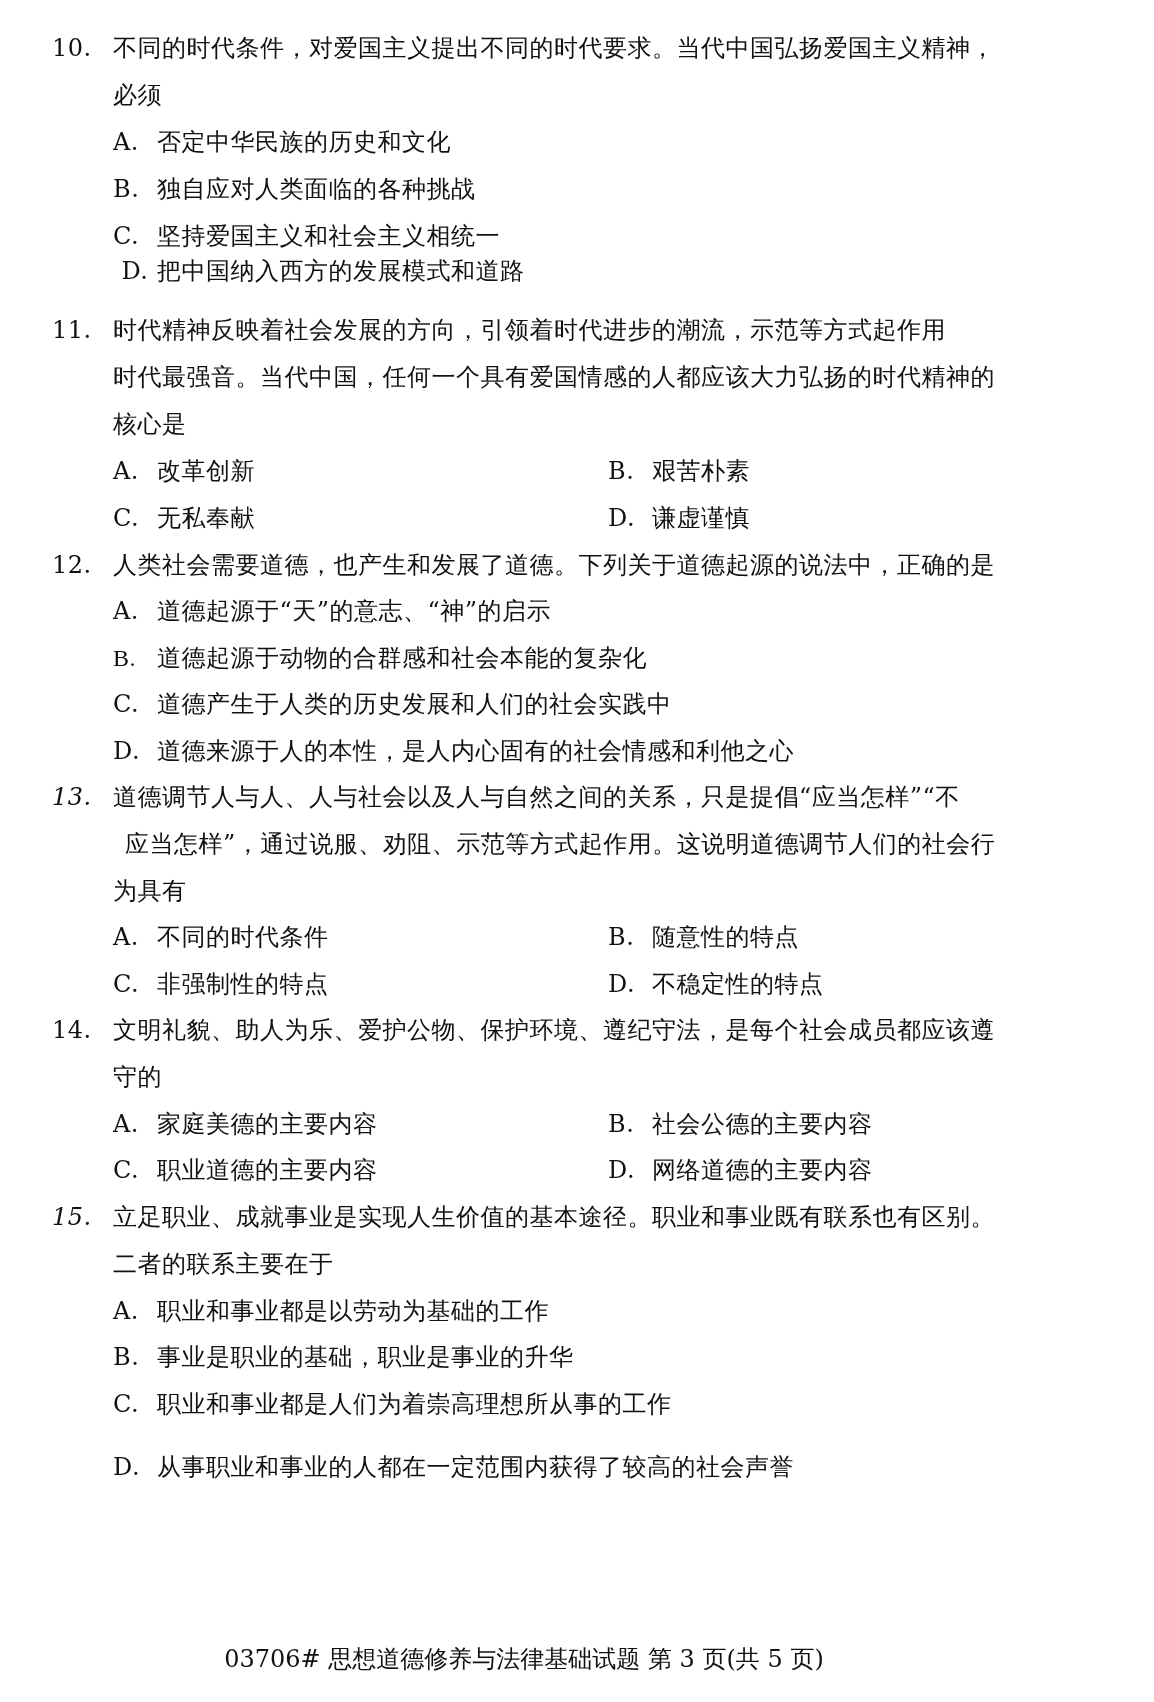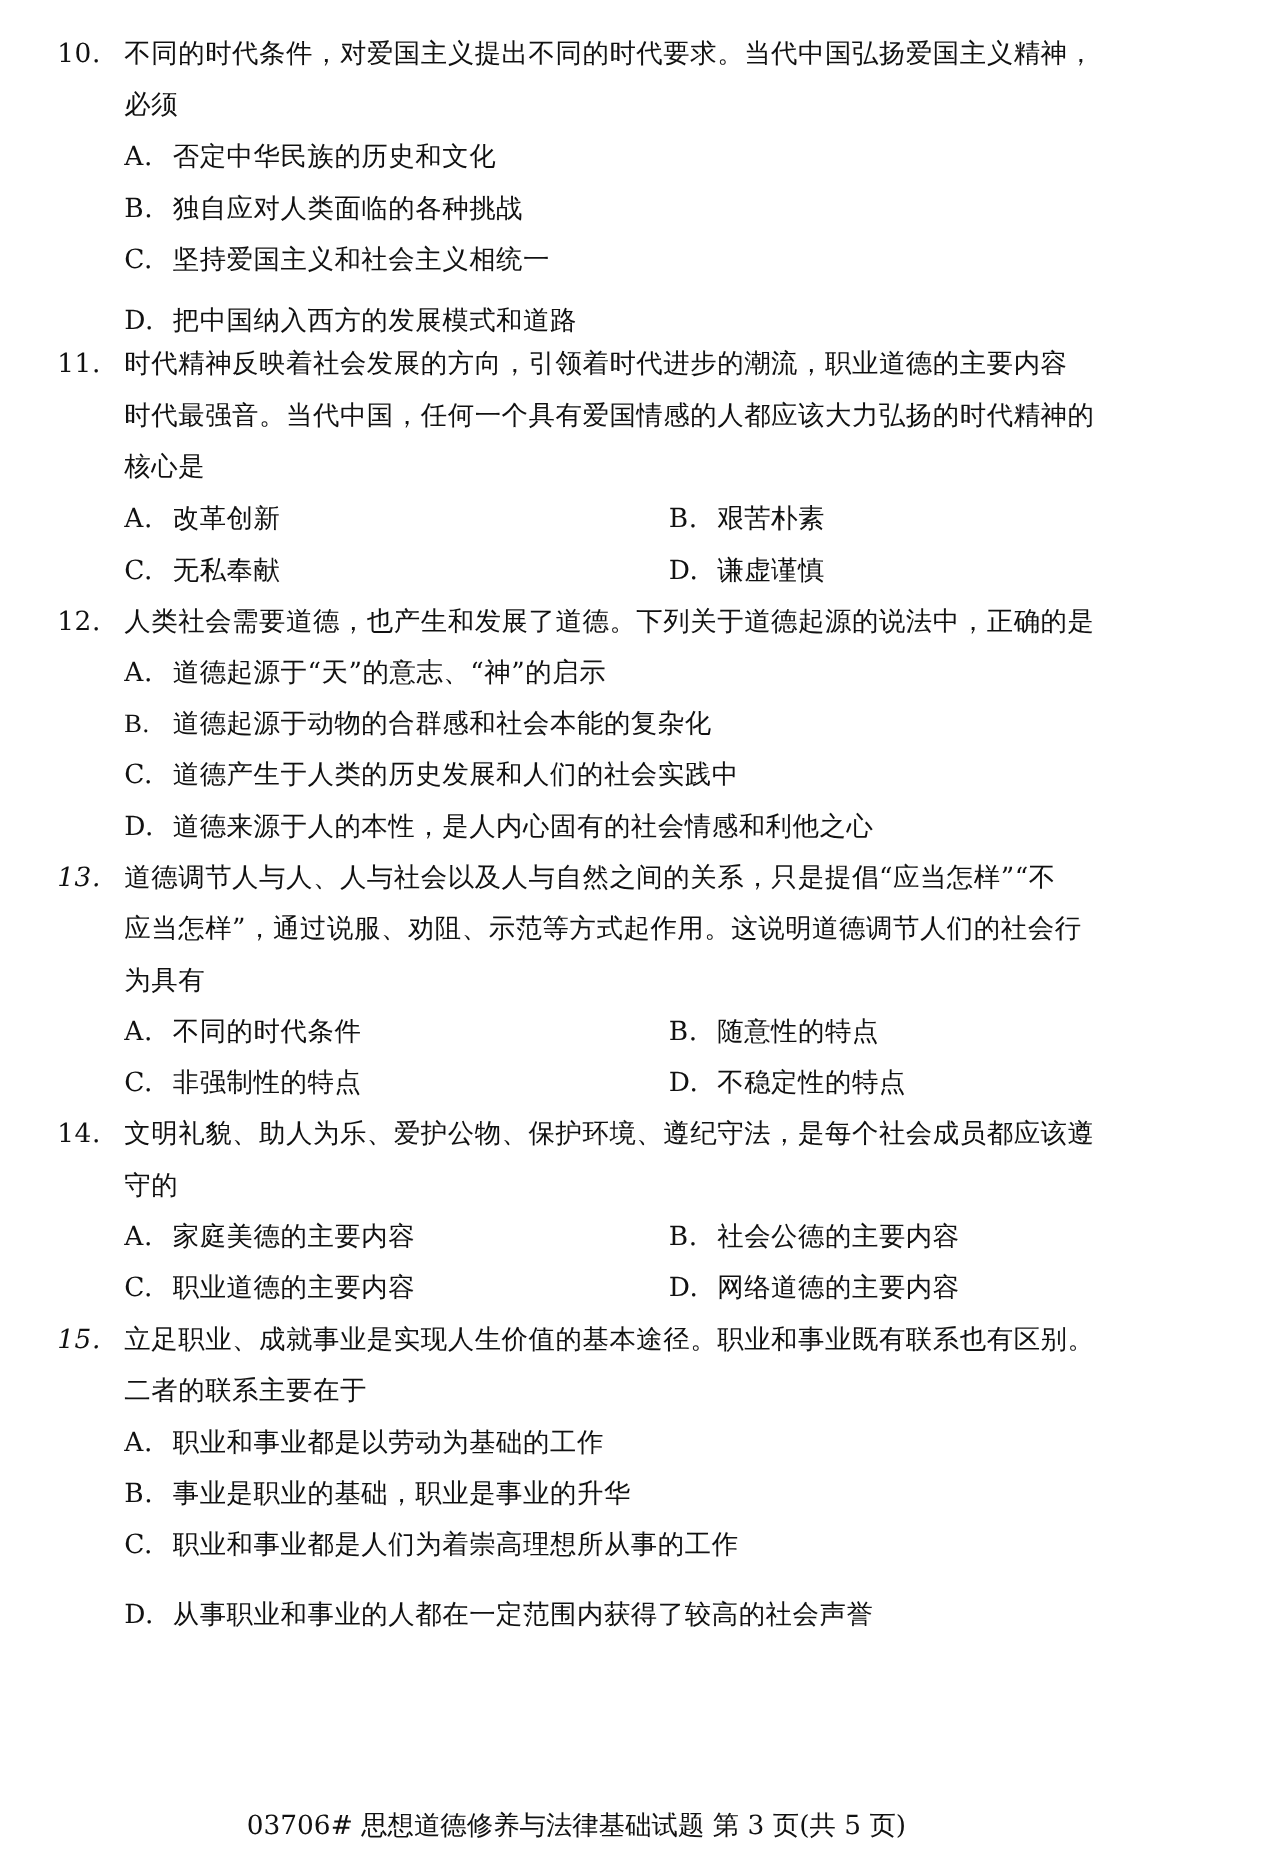--- a/index.html
+++ b/index.html
@@ -28,47 +28,47 @@
 
 <div class="page">
 
   <div>
     <span class="line qnum" style="top:33px;">10.</span>
     <span class="line stem" style="top:33px;">不同的时代条件，对爱国主义提出不同的时代要求。当代中国弘扬爱国主义精神，</span>
     <span class="line stem" style="top:80px;">必须</span>
     <div class="line opt" style="top:127px;"><span class="letter">A.</span><span>否定中华民族的历史和文化</span></div>
     <div class="line opt" style="top:174px;"><span class="letter">B.</span><span>独自应对人类面临的各种挑战</span></div>
     <div class="line opt" style="top:221px;"><span class="letter">C.</span><span>坚持爱国主义和社会主义相统一</span></div>
-    <div class="line opt" style="top:276px;"><span class="letter">D.</span><span>把中国纳入西方的发展模式和道路</span></div>
+    <div class="line opt" style="top:256px;text-align:center;"><span class="letter">D.</span><span>把中国纳入西方的发展模式和道路</span></div>
   </div>
 
   <div>
     <span class="line qnum" style="top:315px;">11.</span>
-    <span class="line stem" style="top:315px;">时代精神反映着社会发展的方向，引领着时代进步的潮流，职业道德的主要内容</span>
+    <span class="line stem" style="top:315px;">时代精神反映着社会发展的方向，引领着时代进步的潮流，示范等方式起作用</span>
     <span class="line stem" style="top:362px;">时代最强音。当代中国，任何一个具有爱国情感的人都应该大力弘扬的时代精神的</span>
     <span class="line stem" style="top:409px;">核心是</span>
     <div class="line opt" style="top:456px;"><span class="letter">A.</span><span>改革创新</span></div>
     <div class="line opt-right" style="top:456px;"><span class="letter">B.</span><span>艰苦朴素</span></div>
     <div class="line opt" style="top:503px;"><span class="letter">C.</span><span>无私奉献</span></div>
     <div class="line opt-right" style="top:503px;"><span class="letter">D.</span><span>谦虚谨慎</span></div>
   </div>
 
   <div>
     <span class="line qnum" style="top:550px;">12.</span>
     <span class="line stem" style="top:550px;">人类社会需要道德，也产生和发展了道德。下列关于道德起源的说法中，正确的是</span>
     <div class="line opt" style="top:596px;"><span class="letter">A.</span><span>道德起源于“天”的意志、“神”的启示</span></div>
     <div class="line opt" style="top:643px;font-family:Liberation Serif, serif;"><span class="letter">B.</span><span>道德起源于动物的合群感和社会本能的复杂化</span></div>
     <div class="line opt" style="top:689px;"><span class="letter">C.</span><span>道德产生于人类的历史发展和人们的社会实践中</span></div>
     <div class="line opt" style="top:736px;"><span class="letter">D.</span><span>道德来源于人的本性，是人内心固有的社会情感和利他之心</span></div>
   </div>
 
   <div>
     <span class="line qnum" style="top:782px;font-style:italic;">13.</span>
     <span class="line stem" style="top:782px;">道德调节人与人、人与社会以及人与自然之间的关系，只是提倡“应当怎样”“不</span>
-    <span class="line stem" style="top:829px;">应当怎样”，通过说服、劝阻、示范等方式起作用。这说明道德调节人们的社会行</span>
+    <span class="line stem" style="top:829px;margin-left:12px;">应当怎样”，通过说服、劝阻、示范等方式起作用。这说明道德调节人们的社会行</span>
     <span class="line stem" style="top:876px;">为具有</span>
     <div class="line opt" style="top:922px;"><span class="letter">A.</span><span>不同的时代条件</span></div>
     <div class="line opt-right" style="top:922px;"><span class="letter">B.</span><span>随意性的特点</span></div>
     <div class="line opt" style="top:969px;"><span class="letter">C.</span><span>非强制性的特点</span></div>
     <div class="line opt-right" style="top:969px;"><span class="letter">D.</span><span>不稳定性的特点</span></div>
   </div>
 
   <div>
     <span class="line qnum" style="top:1015px;">14.</span>
     <span class="line stem" style="top:1015px;">文明礼貌、助人为乐、爱护公物、保护环境、遵纪守法，是每个社会成员都应该遵</span>

